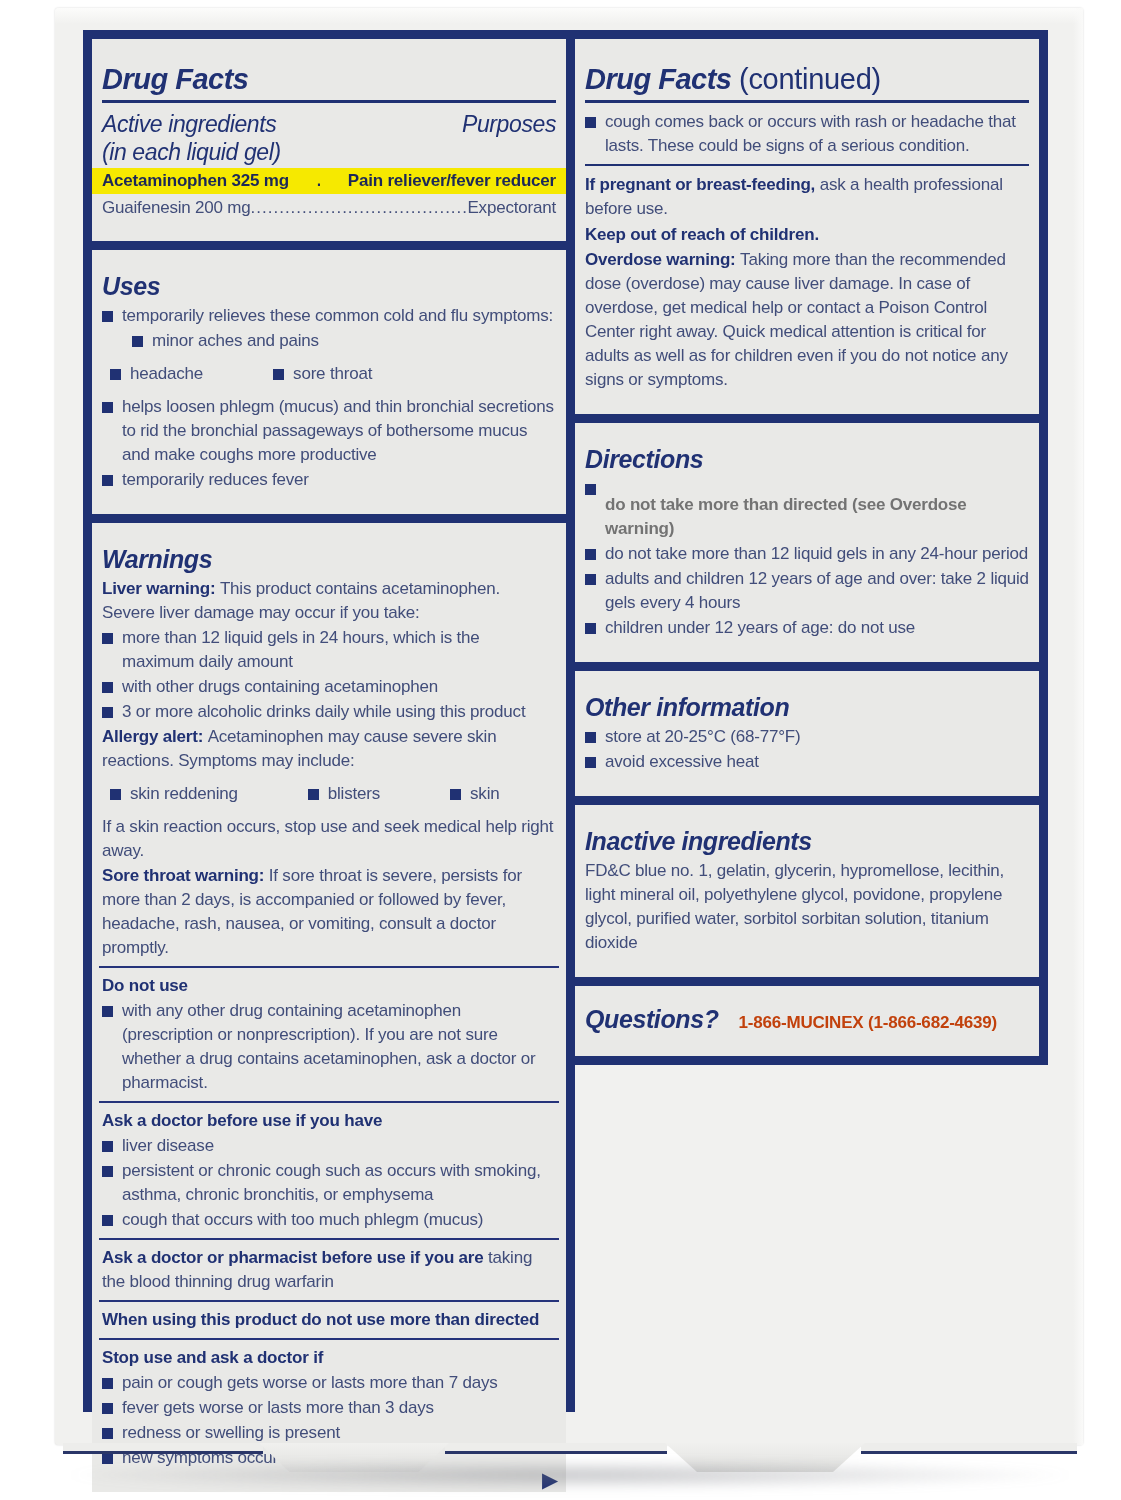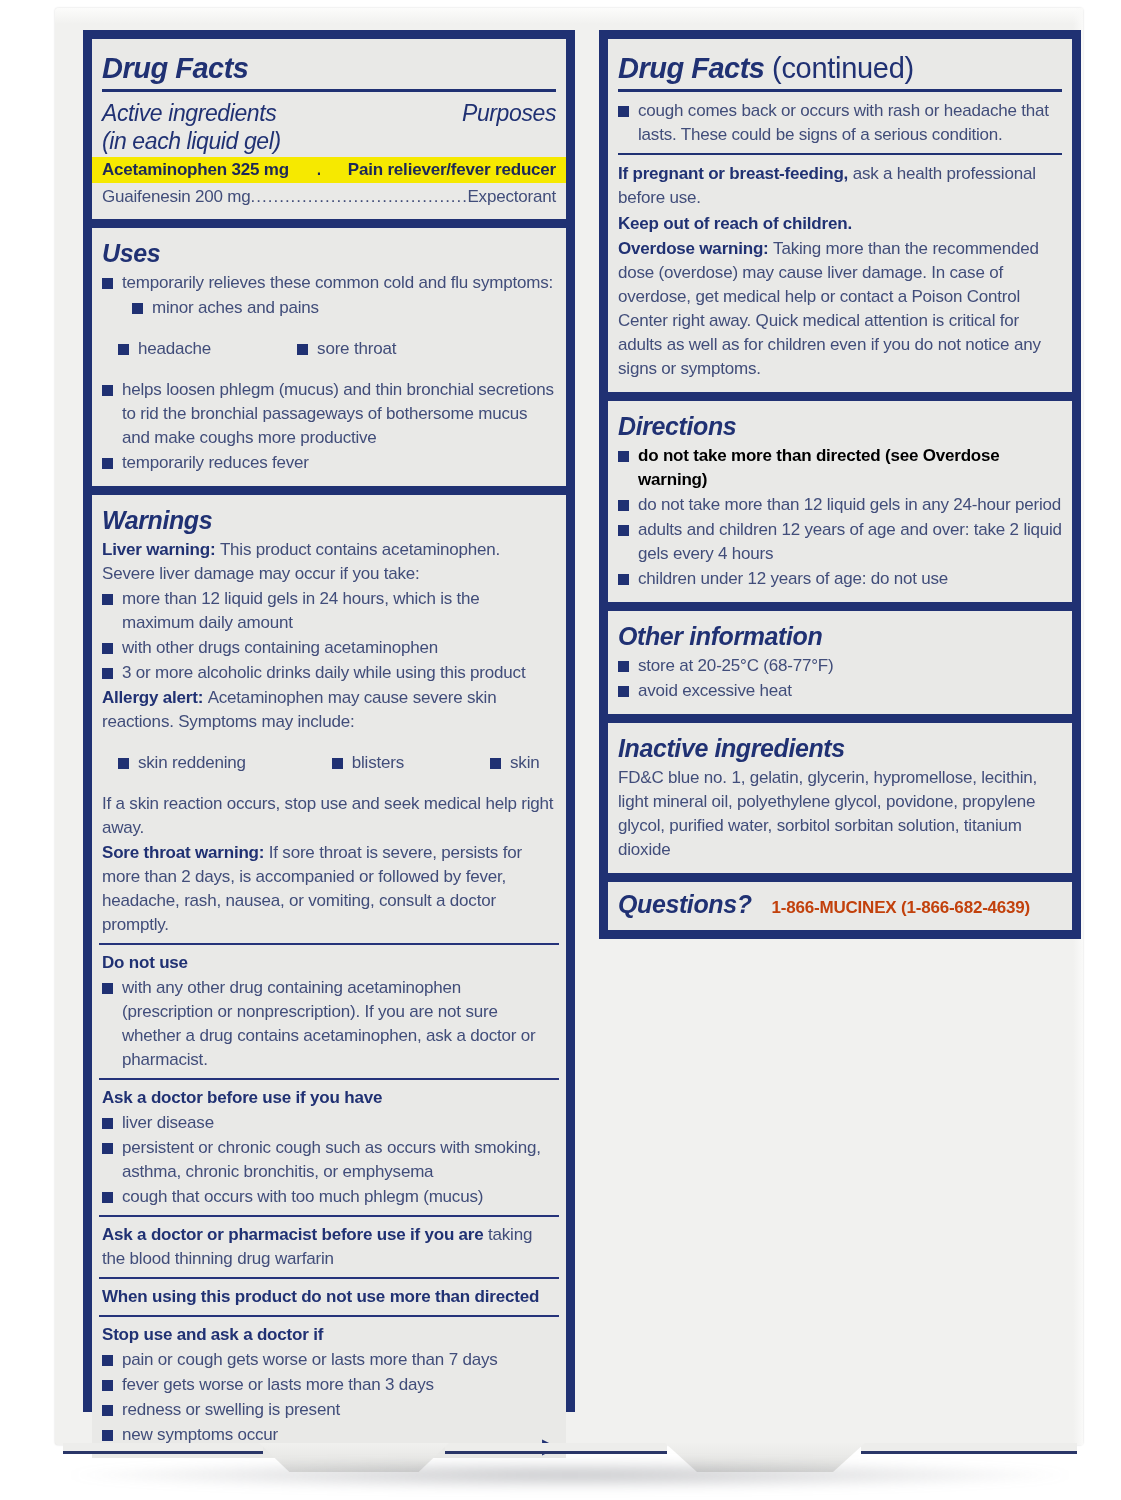--- a/index.html
+++ b/index.html
@@ -10,22 +10,22 @@
   
   .box{position:absolute;left:55px;top:8px;width:1028px;height:1437px;
     background:#f1f1ef;border-radius:3px;box-shadow:0 0 2px rgba(0,0,0,.18);}
   .box::before{content:"";position:absolute;top:0;left:0;right:0;height:16px;
     background:linear-gradient(#fcfcfb,#f1f1ef);border-radius:3px 3px 0 0;}
   .box::after{content:"";position:absolute;top:0;right:0;width:10px;bottom:0;
     background:linear-gradient(to left, #fafaf9, rgba(250,250,249,0));}
   
   .panel{position:absolute;top:30px;background:#203173;display:flex;flex-direction:column;gap:9px;padding:9px;box-sizing:border-box;}
   .panel-left{left:83px;width:492px;height:1382px;}
-  .panel-right{left:599px;width:482px;}
-  .section{background:#e9e9e7;padding:10px 10px;color:#414d7a;font-size:17px;line-height:24px;letter-spacing:-0.2px;box-sizing:border-box;}
+  .panel-right{left:566px;width:482px;}
+  .section{background:#e9e9e7;padding:21px 10px;color:#414d7a;font-size:17px;line-height:24px;letter-spacing:-0.2px;box-sizing:border-box;}
   .grow{flex:1;}
   
   .df-title{font-style:italic;font-weight:bold;color:#203173;font-size:29px;line-height:34px;letter-spacing:-0.5px;margin:2px 0 4px;}
   .df-cont{font-style:normal;font-weight:400;letter-spacing:-0.3px;}
   .rule{border-top:3px solid #203173;margin:3px 0 7px;}
   .thin-rule{border-top:2px solid #203173;margin:6px 0 7px;}
   .sec-title{font-style:italic;font-weight:bold;color:#203173;font-size:25px;line-height:30px;letter-spacing:-0.4px;margin:0 0 3px;}
   b,.subhead{font-weight:bold;color:#203173;}
   .subhead{margin:2px 0 1px;}
   p{margin:1px 0;}
@@ -33,22 +33,22 @@
   .ing-head{display:flex;justify-content:space-between;align-items:flex-start;
     font-style:italic;font-weight:normal;color:#203173;font-size:23px;line-height:28px;letter-spacing:-0.4px;margin-top:2px;}
   .ing-row{display:flex;align-items:baseline;white-space:nowrap;margin-top:2px;}
   .ing-row .dots{flex:1;overflow:hidden;letter-spacing:1px;}
   .ing-hl{background:#f6e900;margin-left:-10px;margin-right:-10px;padding:1px 10px;font-weight:bold;color:#1c2858;gap:28px;}
   
   .bullet{display:flex;margin:1px 0;}
   .sq{flex:none;width:11px;height:11px;background:#203173;margin:7px 9px 0 0;}
   .sub{margin-left:30px;}
   .inline-row{display:flex;gap:54px;margin:1px 0;}
-  .inline-row .bullet{margin:16px;}
-  .bold-line{font-weight:bold;color:#000000;}
+  .inline-row .bullet{margin:8px;}
+  .bold-line{font-weight:bold;color:#737373;margin-top:16px;}
   .sep{border-top:2px solid #25337a;margin:6px -3px;}
   .warnings-body{position:relative;}
   .arrow{position:absolute;right:8px;bottom:2px;color:#203173;font-size:21px;line-height:21px;}
   
   .q-row{display:flex;align-items:baseline;gap:20px;}
   .q-title{font-style:italic;font-weight:bold;color:#203173;font-size:25px;letter-spacing:-0.4px;}
   .q-phone{font-weight:bold;color:#c2410c;font-size:17px;letter-spacing:-0.2px;}
   
   .bottom-edge{position:absolute;left:55px;top:1443px;width:1028px;height:34px;}
   .edge-seg{position:absolute;top:0;height:8px;background:#ededeb;border-bottom:3px solid #2a3668;}

